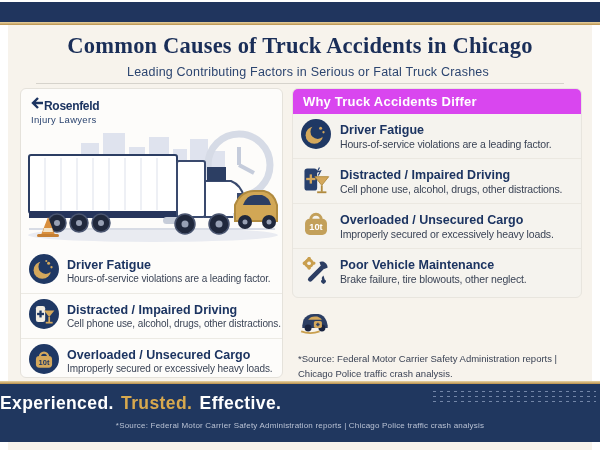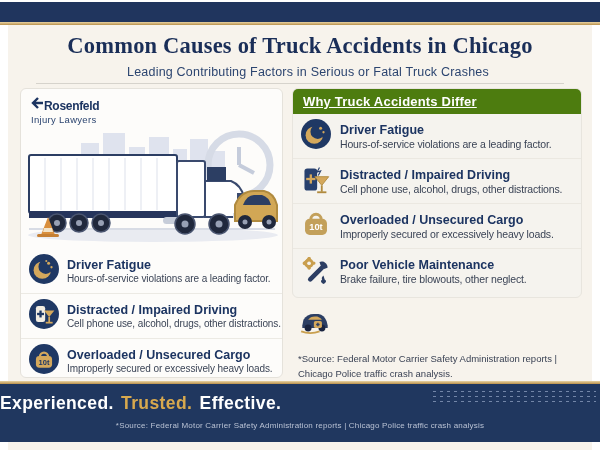--- a/index.html
+++ b/index.html
@@ -44,22 +44,22 @@
   .cause-title { font-size:12.5px; font-weight:bold; color:#1c3461; white-space:nowrap; }
   .cause-desc { font-size:10px; color:#3b4456; white-space:nowrap; letter-spacing:-0.1px; margin-top:1px; }
 
   
   .right-col { position:absolute; left:284px; top:63px; width:290px; }
   .right-card {
     background:#f5f3ee; border:1px solid #e8e5de; border-radius:6px;
     padding-bottom:4px;
   }
   .right-header {
-    background:#4d7c0f; color:#ffffff; font-size:13px; font-weight:bold;
-    padding:5px 10px; border-radius:5px 5px 0 0; letter-spacing:0.2px;text-decoration:underline;
+    background:#d946ef; color:#ffffff; font-size:13px; font-weight:bold;
+    padding:5px 10px; border-radius:5px 5px 0 0; letter-spacing:0.2px;
   }
   .r-item { display:flex; align-items:center; padding:5px 8px; }
   .r-item + .r-item { border-top:1px solid #ebe8e1; }
   .r-icon { flex:0 0 30px; margin-right:9px; }
   .r-title { font-size:12.5px; font-weight:bold; color:#1c3461; white-space:nowrap; }
   .r-desc { font-size:10.5px; color:#3b4456; white-space:nowrap; letter-spacing:-0.15px; margin-top:1px; }
   .r-item-loose { display:flex; align-items:center; padding:8px 8px 4px 8px; }
   .right-source {
     font-size:9.5px; color:#3a4254; line-height:1.55; margin:8px 4px 0 6px; width:262px;
   }

